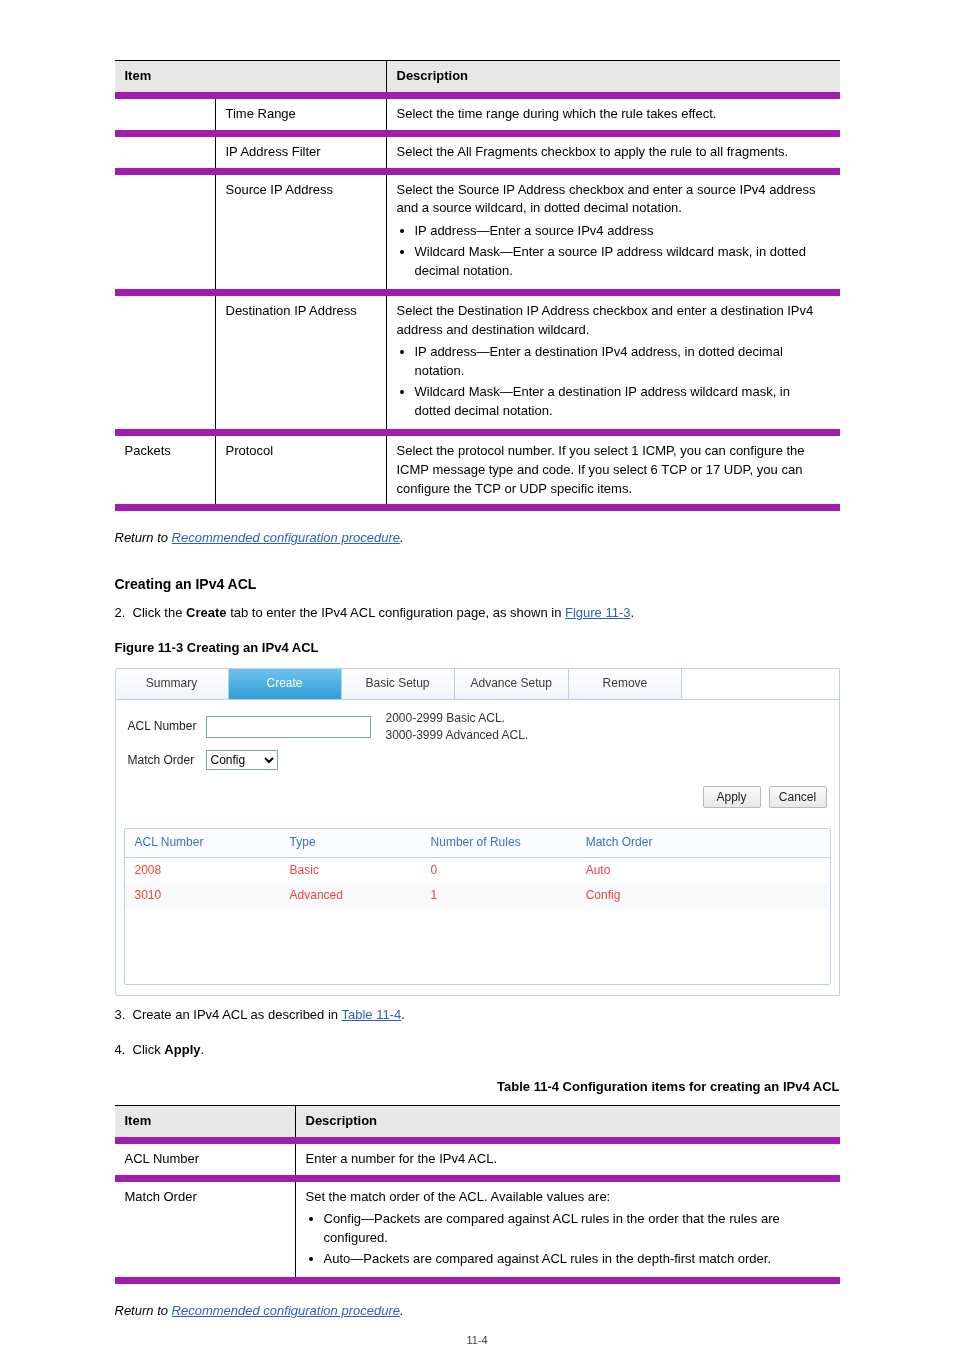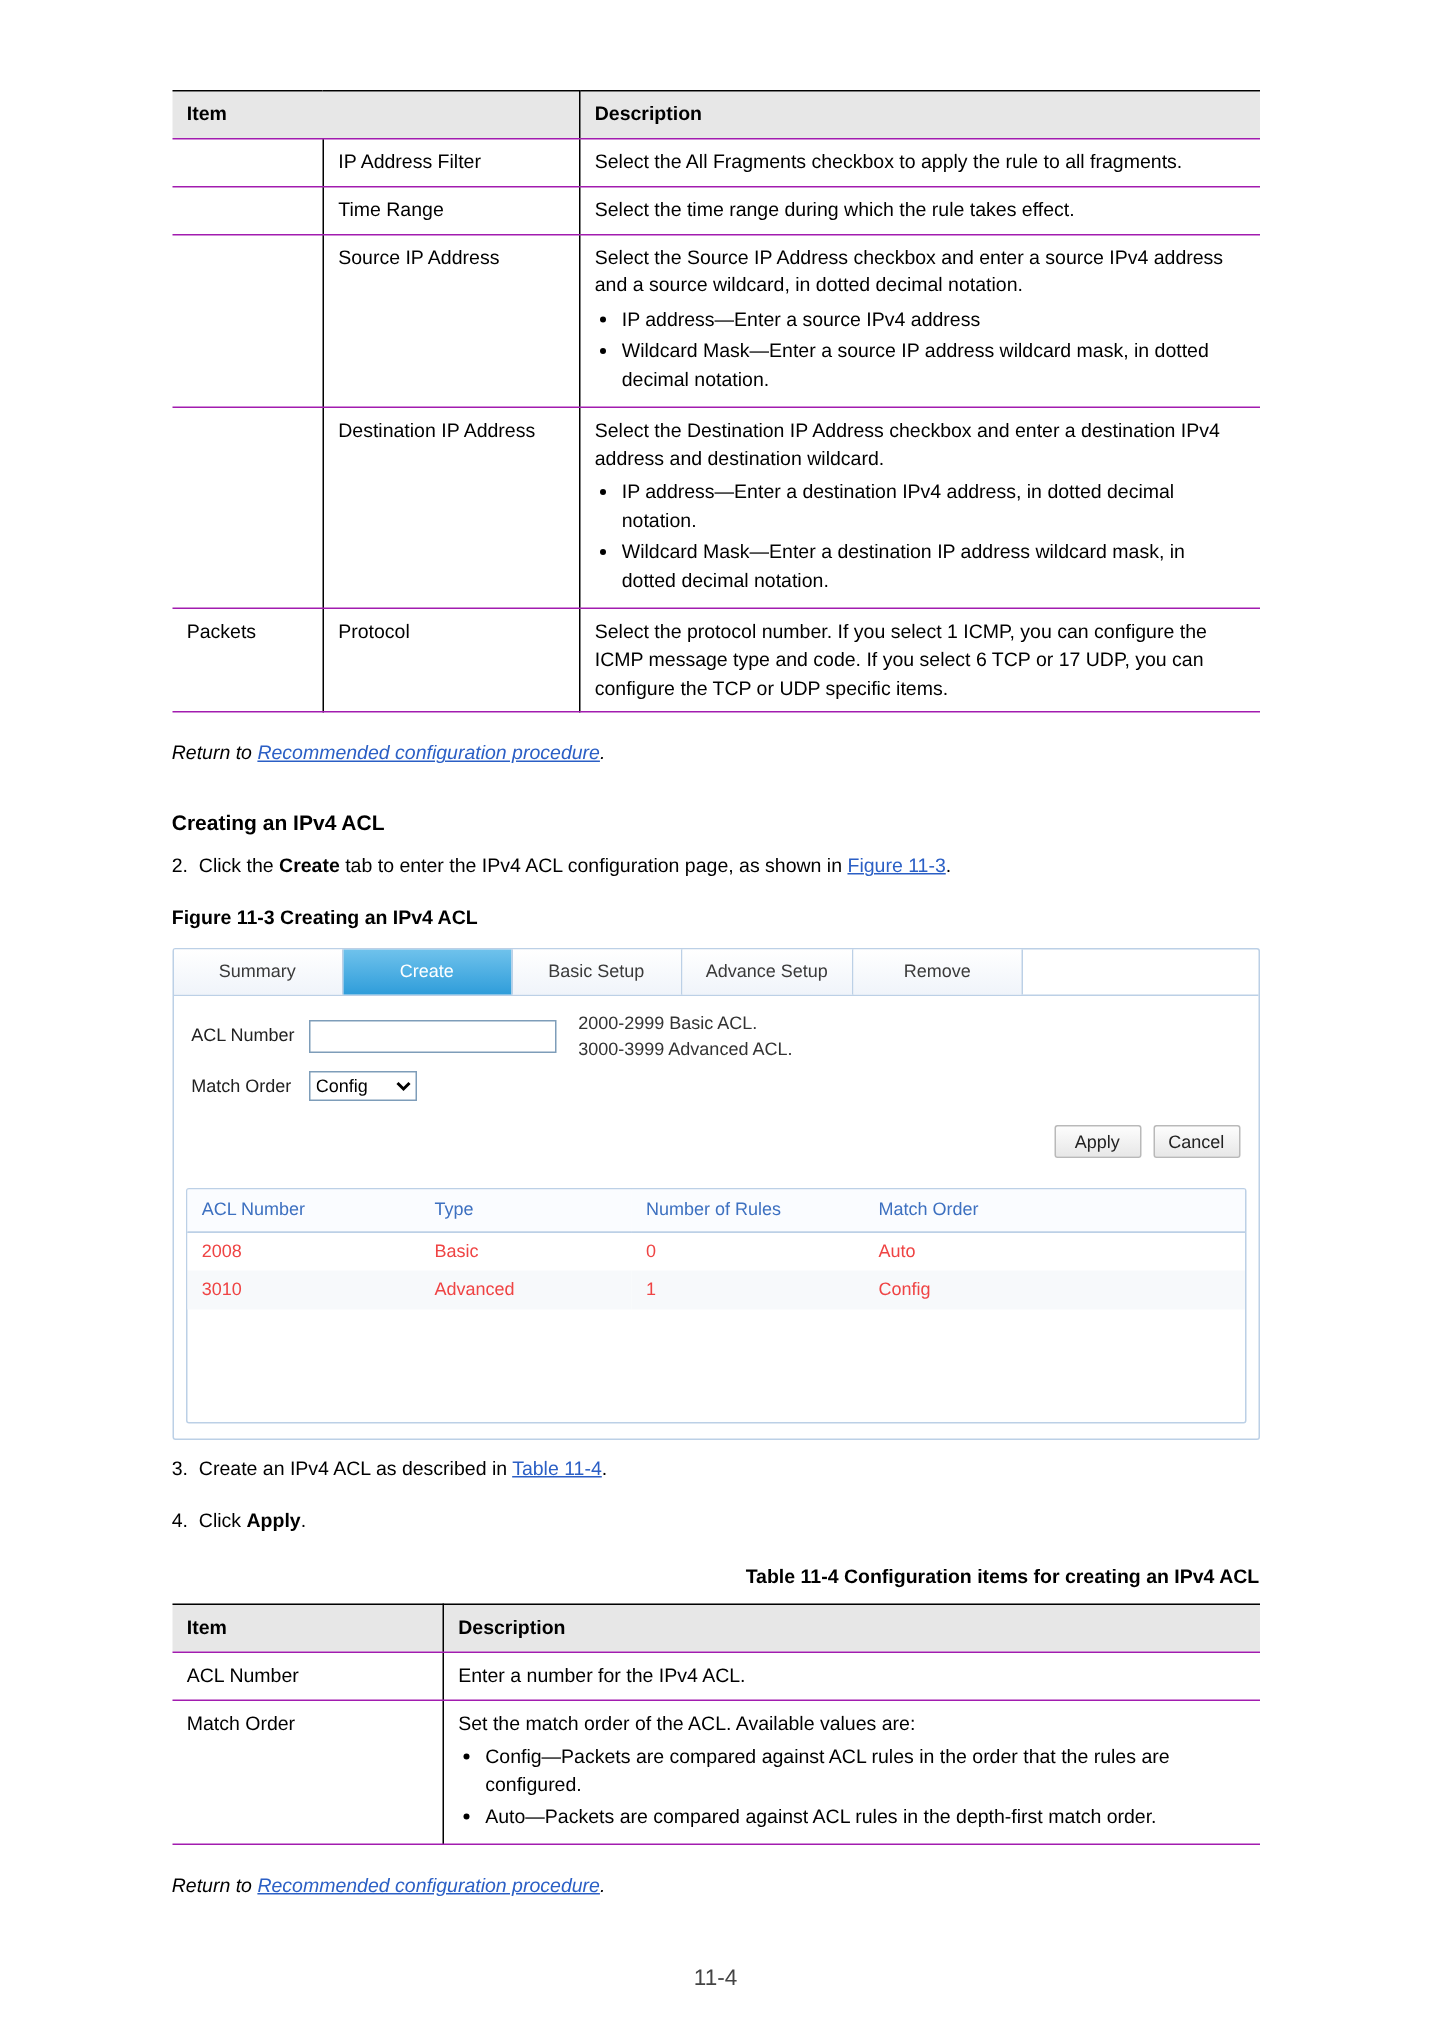--- a/index.html
+++ b/index.html
@@ -16,21 +16,21 @@
     --row-alt: #f7f9fb;
     --btn-border:#b9b9b9;
     --table-head-bg:#e7e7e7;
   }
   html,body{margin:0;padding:0;background:#fff;color:var(--ink);font:13px/1.45 Arial, Helvetica, sans-serif;}
   .page{width:var(--page-w);min-height:var(--page-h);margin:0 auto;box-sizing:border-box;padding:60px 0 40px;position:relative;}
   .content{width:725px;margin:0 auto;}
 
   
   table.data{width:100%;border-collapse:collapse;margin:0 0 18px 0;}
-  table.data th,table.data td{border-top:1px solid #000;border-bottom:1px solid #a21caf;padding:6px 10px;vertical-align:top;text-align:left;font-size:13px;}
+  table.data th,table.data td{border-top:1px solid #000;border-bottom:7px solid #a21caf;padding:6px 10px;vertical-align:top;text-align:left;font-size:13px;}
   table.data thead th{background:var(--table-head-bg);font-weight:bold;}
   table.data .col-thin{border-right:1px solid #000;}
   table.data td ul{margin:4px 0 2px 0;padding-left:18px;}
   table.data td ul li{margin:2px 0;}
 
   
   .link{color:var(--link);text-decoration:underline;cursor:pointer;}
 
   .para{margin:10px 0 16px 0;}
   .h2{margin:26px 0 8px 0;font-weight:bold;font-size:14px;}
@@ -57,45 +57,45 @@
 
   
   .inner{margin:10px 8px 10px 8px;border:1px solid var(--panel-border);border-radius:2px;min-height:155px;display:flex;flex-direction:column;}
   .inner table{width:100%;border-collapse:collapse;font-size:12px;}
   .inner thead th{background:#fafcff;color:var(--hdr-text);font-weight:normal;text-align:left;padding:5px 10px;border-bottom:1px solid var(--panel-border);}
   .inner tbody td{padding:4px 10px;color:#ef4444;}
   .inner tbody tr:nth-child(odd){background:#fff;}
   .inner tbody tr:nth-child(even){background:var(--row-alt);}
   .inner .fill{flex:1;}
 
-  .pageno{position:absolute;bottom:20px;left:0;right:0;text-align:center;font-size:15px;color:#444;}
+  .pageno{position:absolute;bottom:20px;left:0;right:0;text-align:center;font-size:11px;color:#444;}
 </style>
 </head>
 <body>
 
 <div class="page">
   <div class="content">
 
     <table class="data">
       <thead>
         <tr>
           <th class="col-thin" colspan="2">Item</th>
           <th>Description</th>
         </tr>
       </thead>
       <tbody>
         <tr>
+          <td class="col-thin" style="width:80px;"></td>
+          <td class="col-thin" style="width:150px;">Time Range</td>
+          <td>Select the time range during which the rule takes effect.</td>
+        </tr>
+        <tr>
           <td class="col-thin"></td>
           <td class="col-thin">IP Address Filter</td>
           <td>Select the All Fragments checkbox to apply the rule to all fragments.</td>
-        </tr>
-        <tr>
-          <td class="col-thin" style="width:80px;"></td>
-          <td class="col-thin" style="width:150px;">Time Range</td>
-          <td>Select the time range during which the rule takes effect.</td>
         </tr>
         <tr>
           <td class="col-thin"></td>
           <td class="col-thin">Source IP Address</td>
           <td>
             <span>Select the Source IP Address checkbox and enter a source IPv4 address and a source wildcard, in dotted decimal notation.</span>
             <ul>
               <li>IP address—Enter a source IPv4 address</li>
               <li>Wildcard Mask—Enter a source IP address wildcard mask, in dotted decimal notation.</li>
             </ul>

